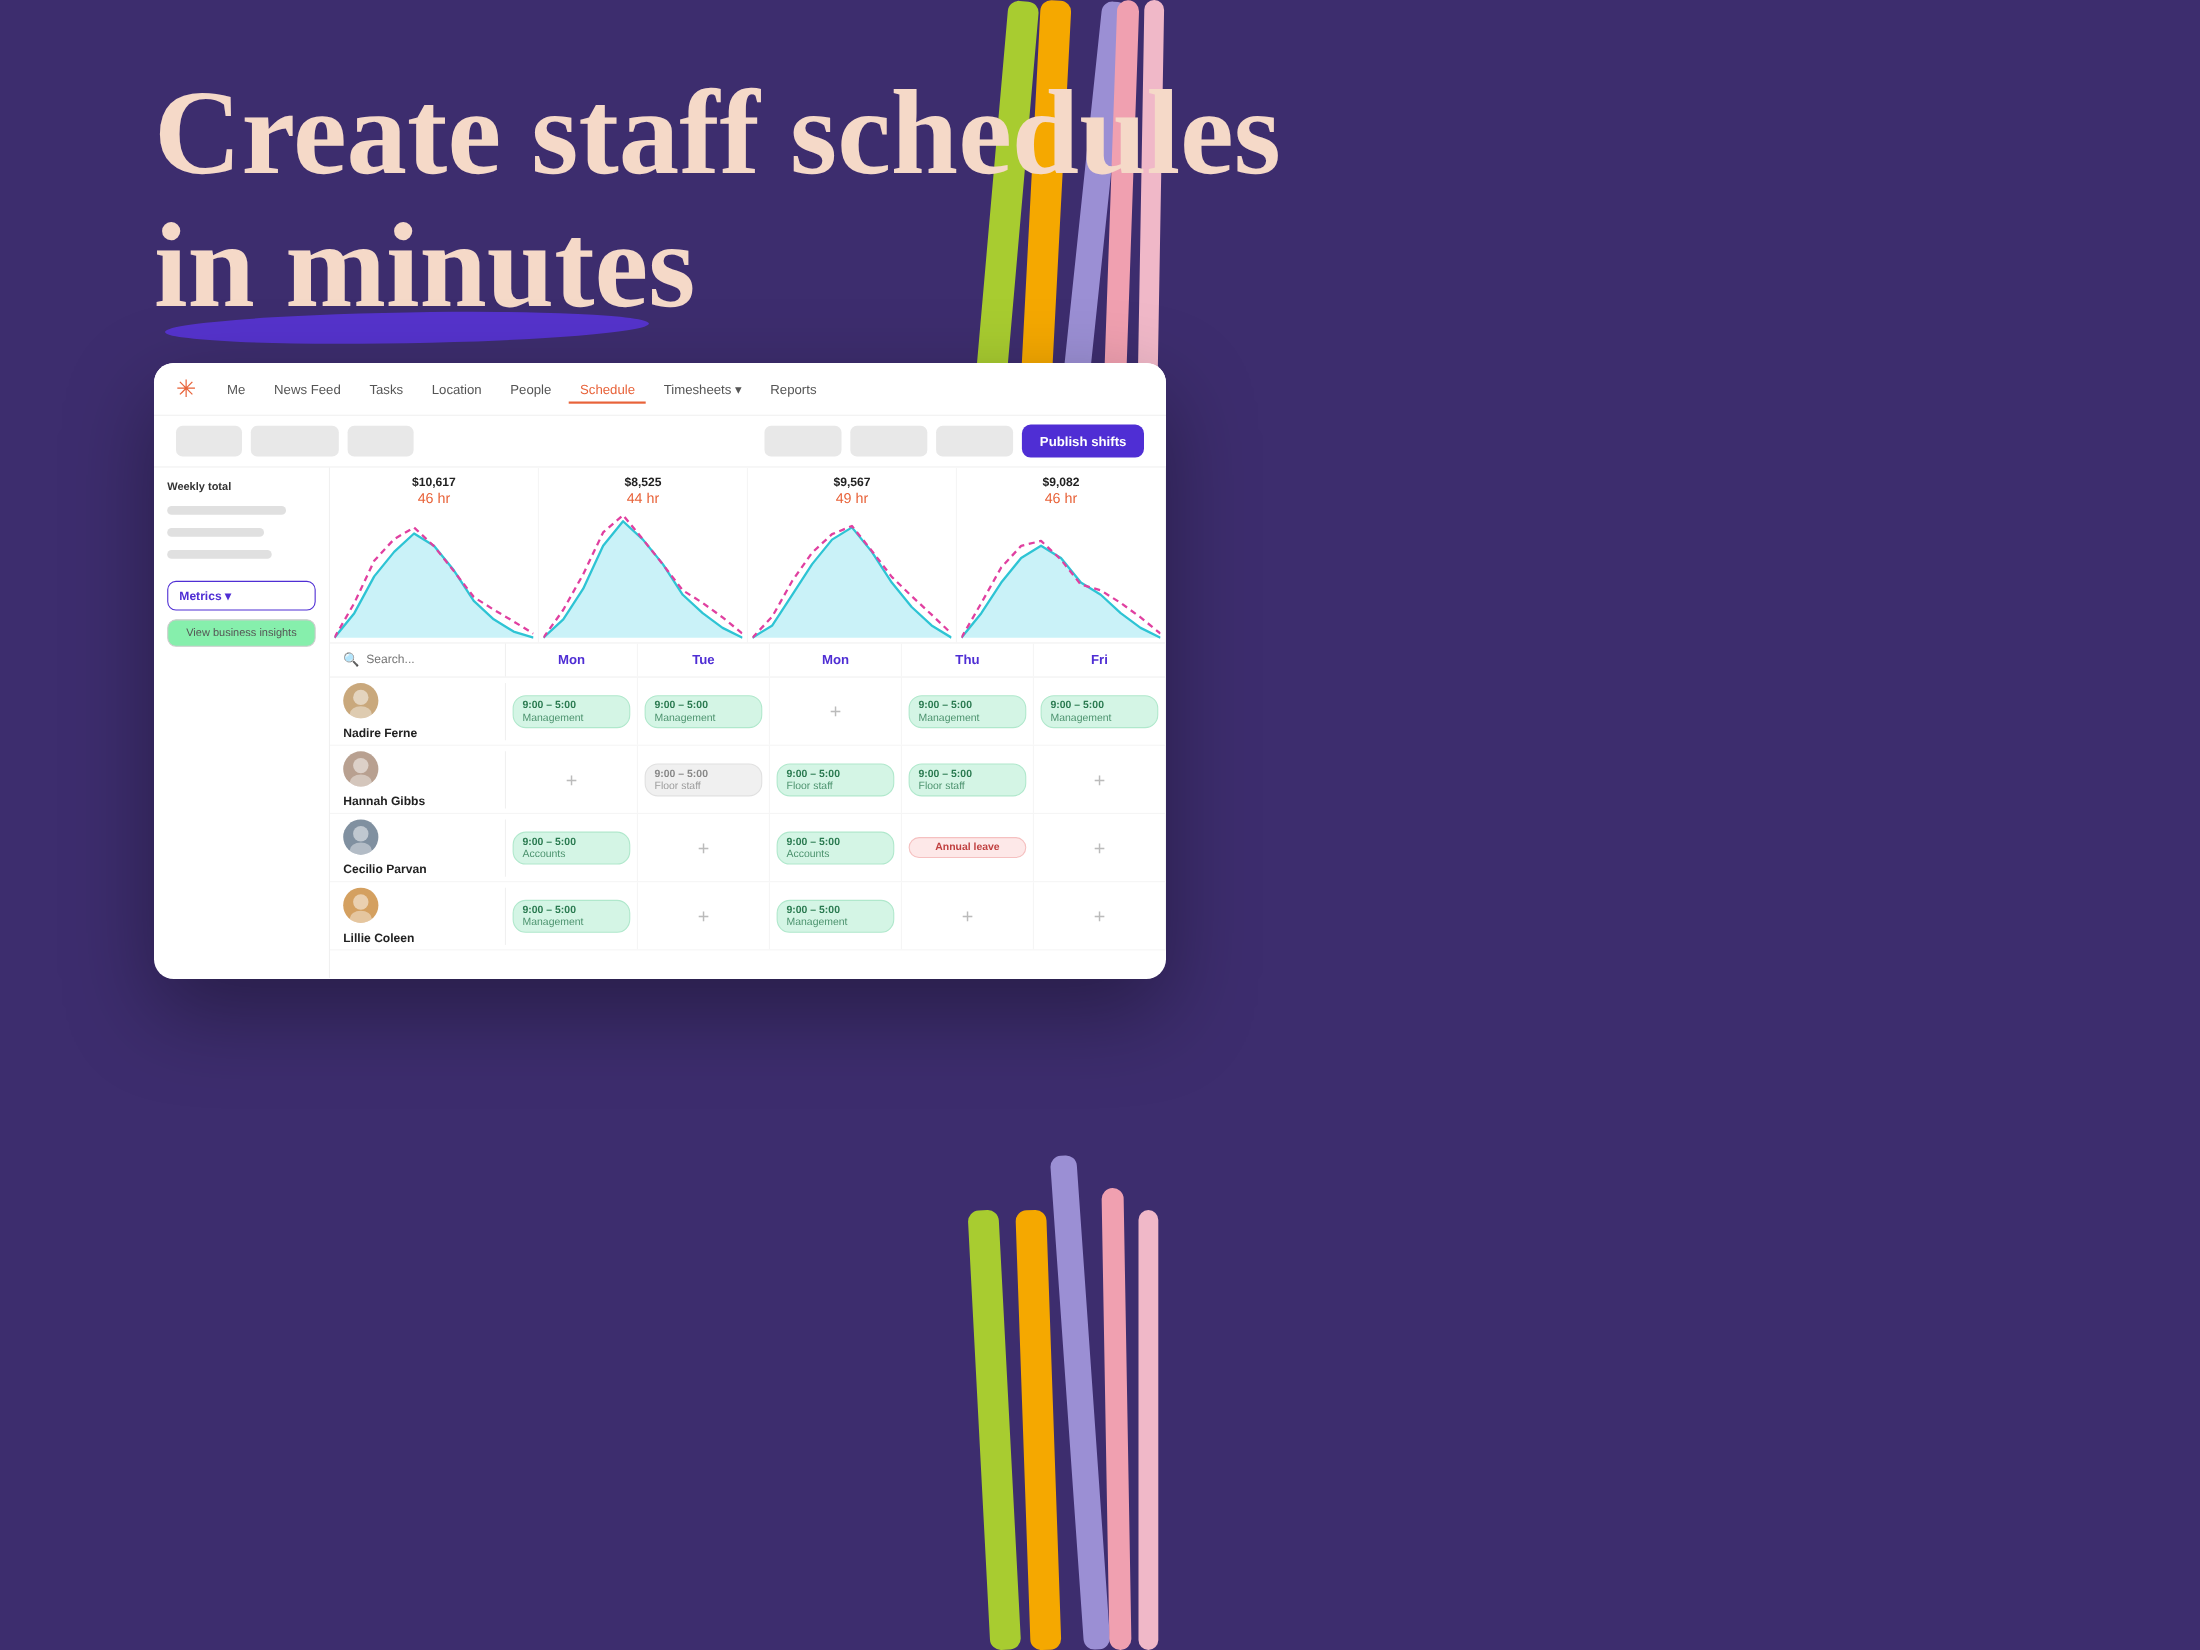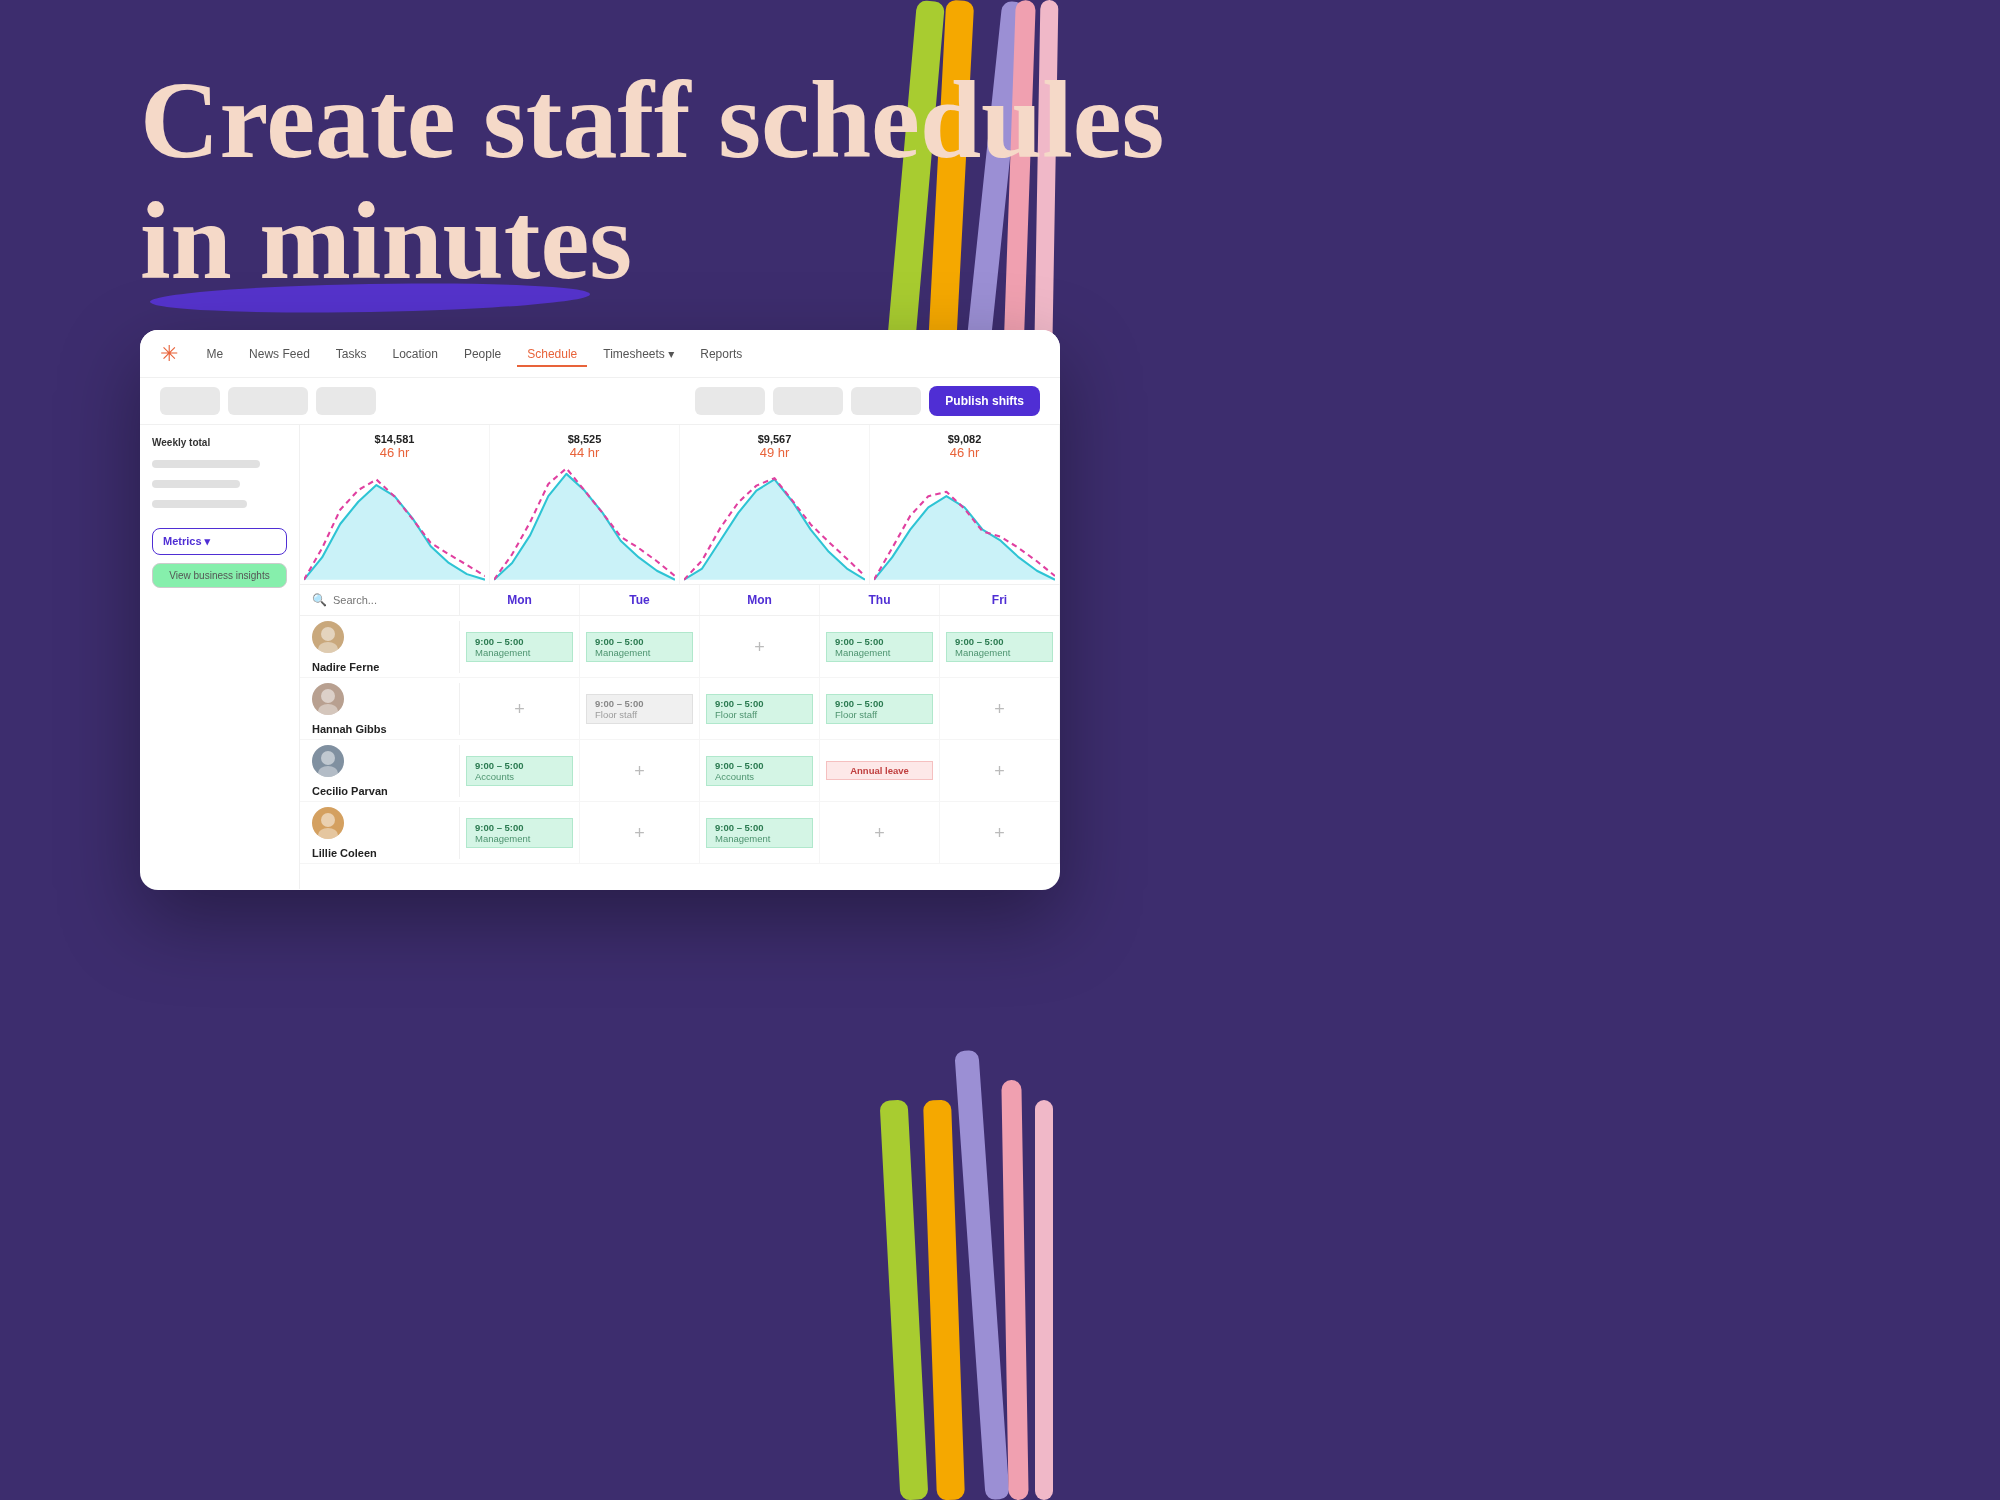--- a/index.html
+++ b/index.html
@@ -280,21 +280,21 @@
       flex: 1;
       padding: 4px 6px;
       border-right: 1px solid #f5f5f5;
       display: flex;
       align-items: center;
       justify-content: center;
       height: 100%;
     }
     .shift-block {
       width: 100%;
-      border-radius: 0;
+      border-radius: 12px;
       padding: 3px 8px;
       font-size: 9.5px;
     }
     .shift-block.green {
       background: #d4f5e5;
       color: #2a7a50;
       border: 1.5px solid #b0e8cc;
     }
     .shift-block.gray {
       background: #f0f0f0;
@@ -383,21 +383,21 @@
       <div class="sidebar-line" style="width:65%;"></div>
       <div class="sidebar-line" style="width:70%;"></div>
       <button class="metrics-btn">Metrics ▾</button>
       <button class="view-insights-btn">View business insights</button>
     </div>
 
     <div class="schedule-main">
 
       <div class="chart-area" id="chart-area">
           <div class="chart-col">
-            <div class="chart-stat">$14,581</div>
+            <div class="chart-stat">$10,617</div>
             <div class="chart-hours">46 hr</div>
             <div class="chart-svg-container"><svg viewBox="0 0 130 80" width="100%" height="100%">
     <polygon points="0,80 13,64 26,40 39,24 52,12 65,20 78,36 91,56 104,68 117,76 130,80 130,80 0,80" fill="#b3ecf5" opacity="0.7"></polygon>
     <polyline points="0,80 13,64 26,40 39,24 52,12 65,20 78,36 91,56 104,68 117,76 130,80" fill="none" stroke="#2ec4d4" stroke-width="1.5" stroke-linejoin="round"></polyline>
     <polyline points="0,80 13,57.38670777838411 26,29.767375162379544 39,15.664768766503485 52,8.032130837087053 65,20.256192753056617 78,36.5456927203583 91,53.49239103690016 104,61.72052567136542 117,69.39270521059144 130,77.36244169445276" fill="none" stroke="#e040a0" stroke-width="1.5" stroke-dasharray="4,3" stroke-linejoin="round"></polyline>
   </svg></div>
           </div>
           <div class="chart-col">
             <div class="chart-stat">$8,525</div>
             <div class="chart-hours">44 hr</div>

